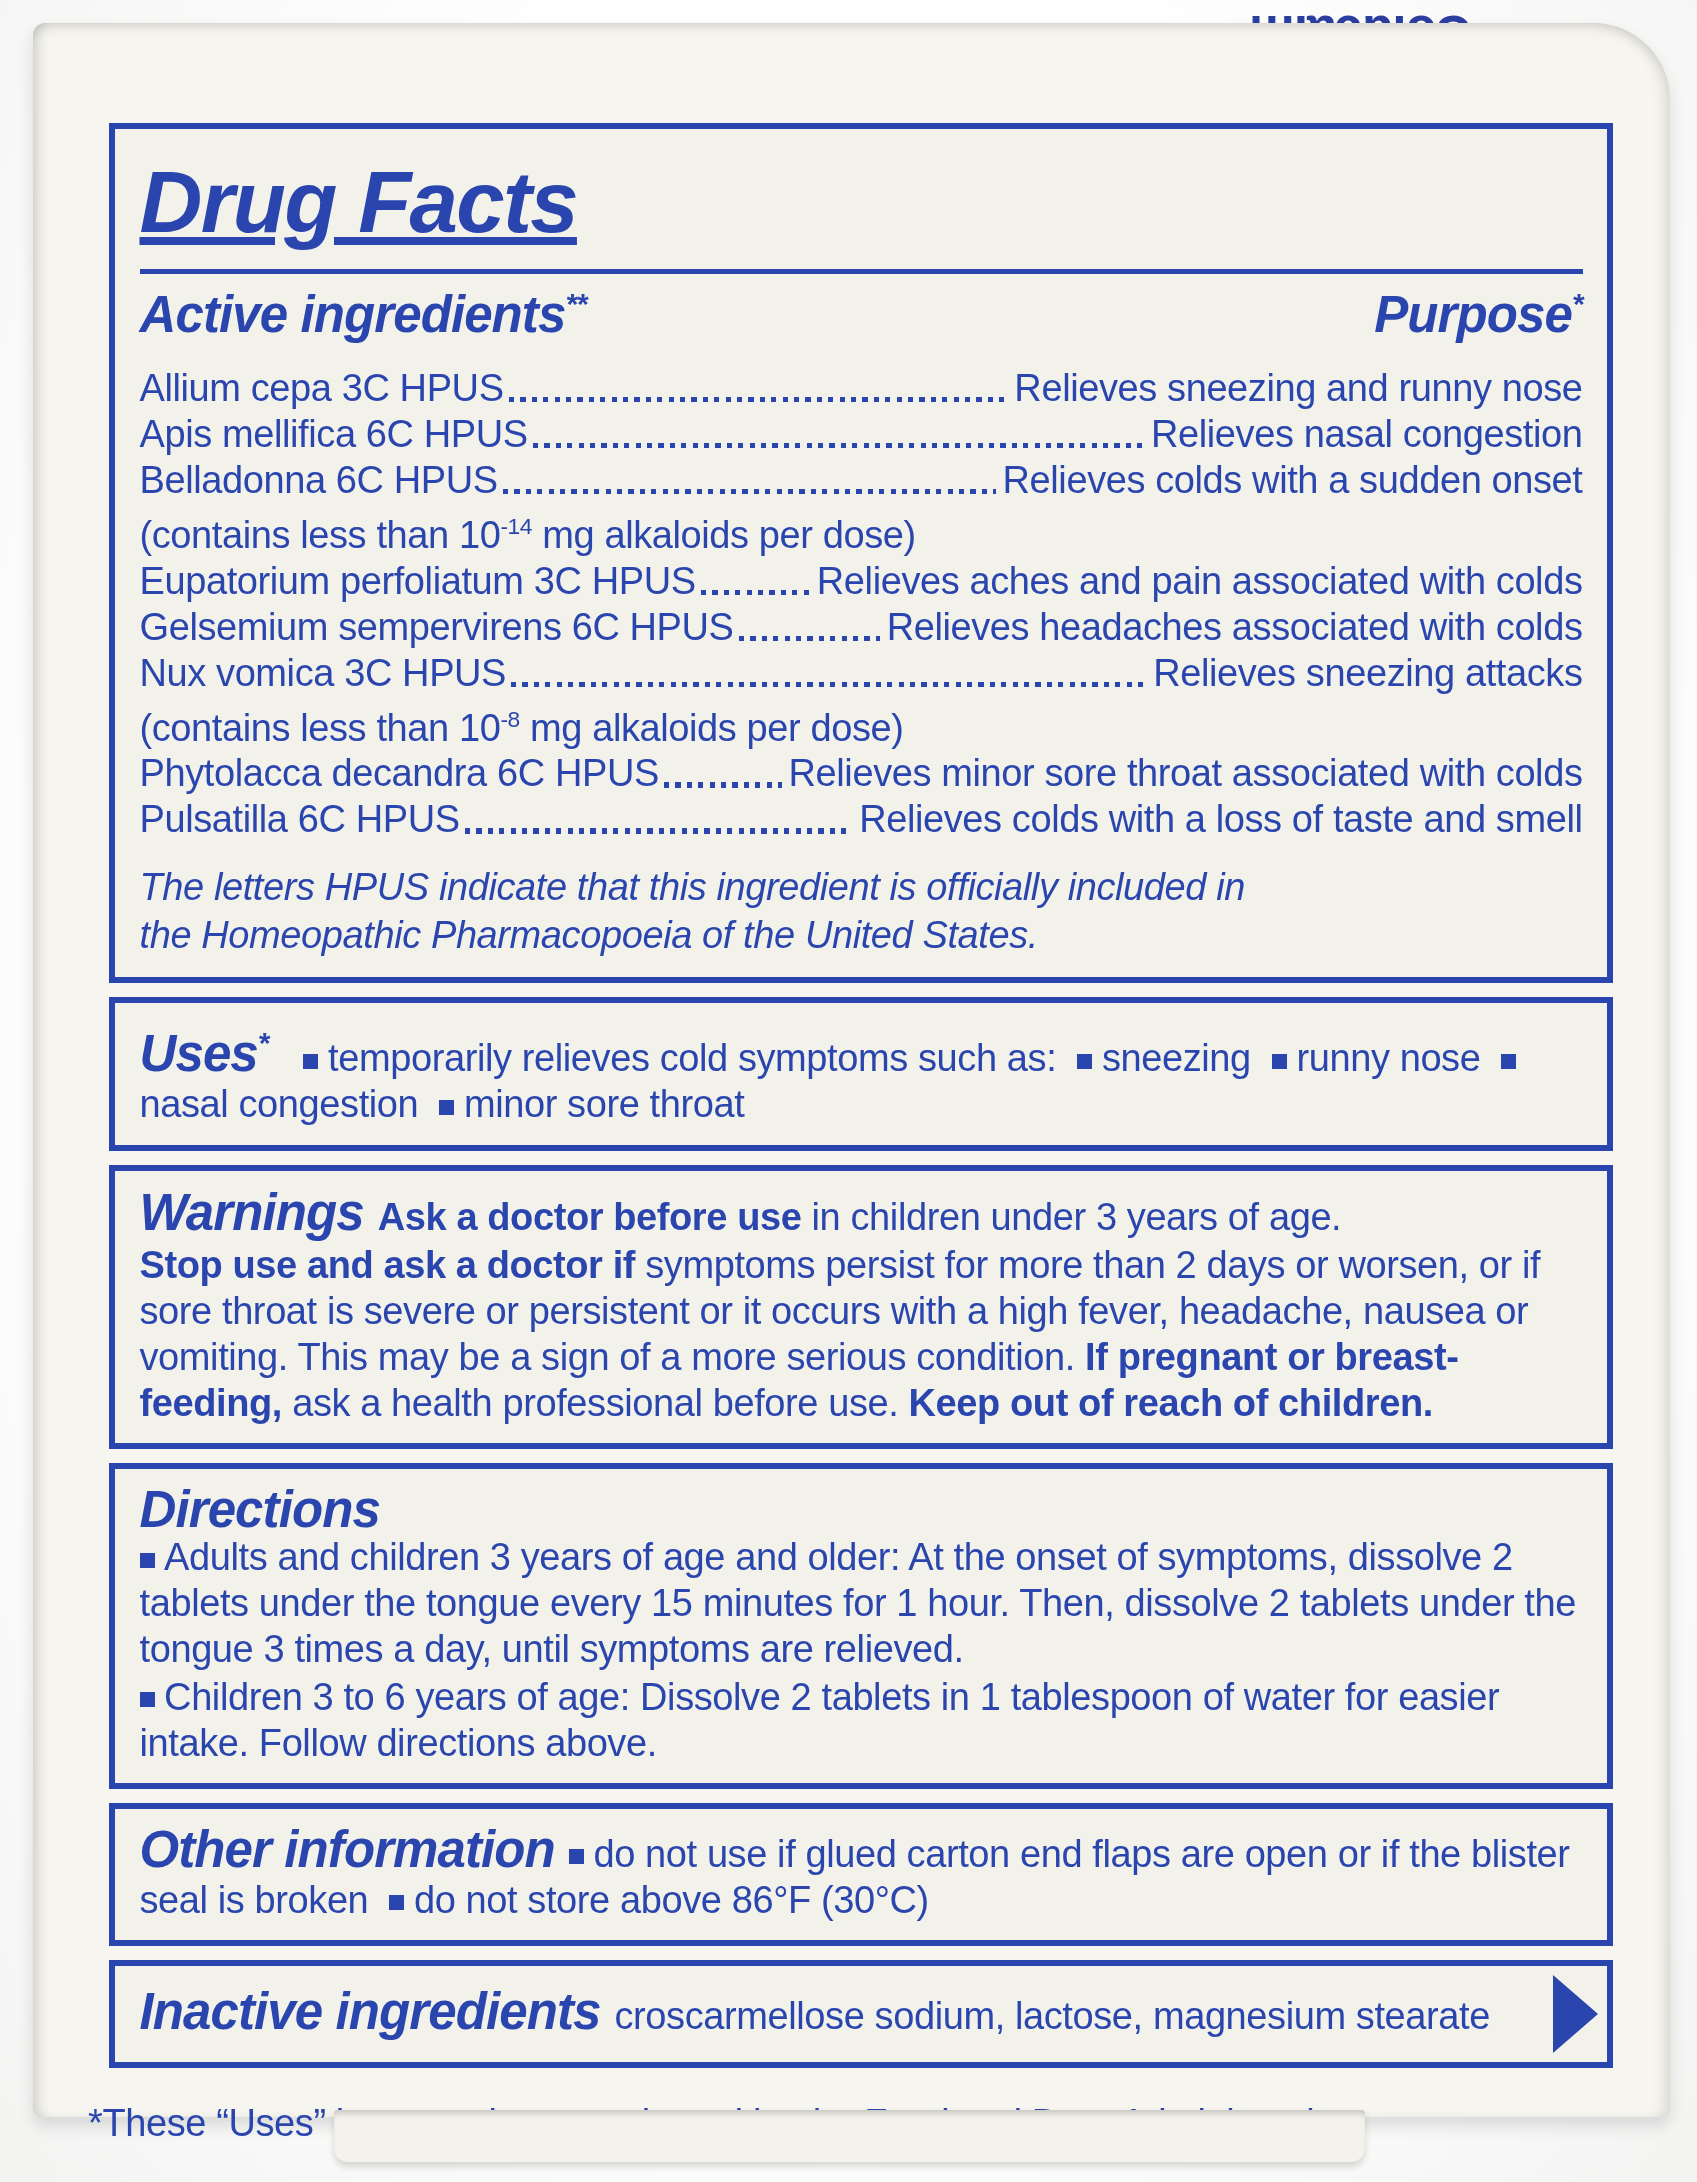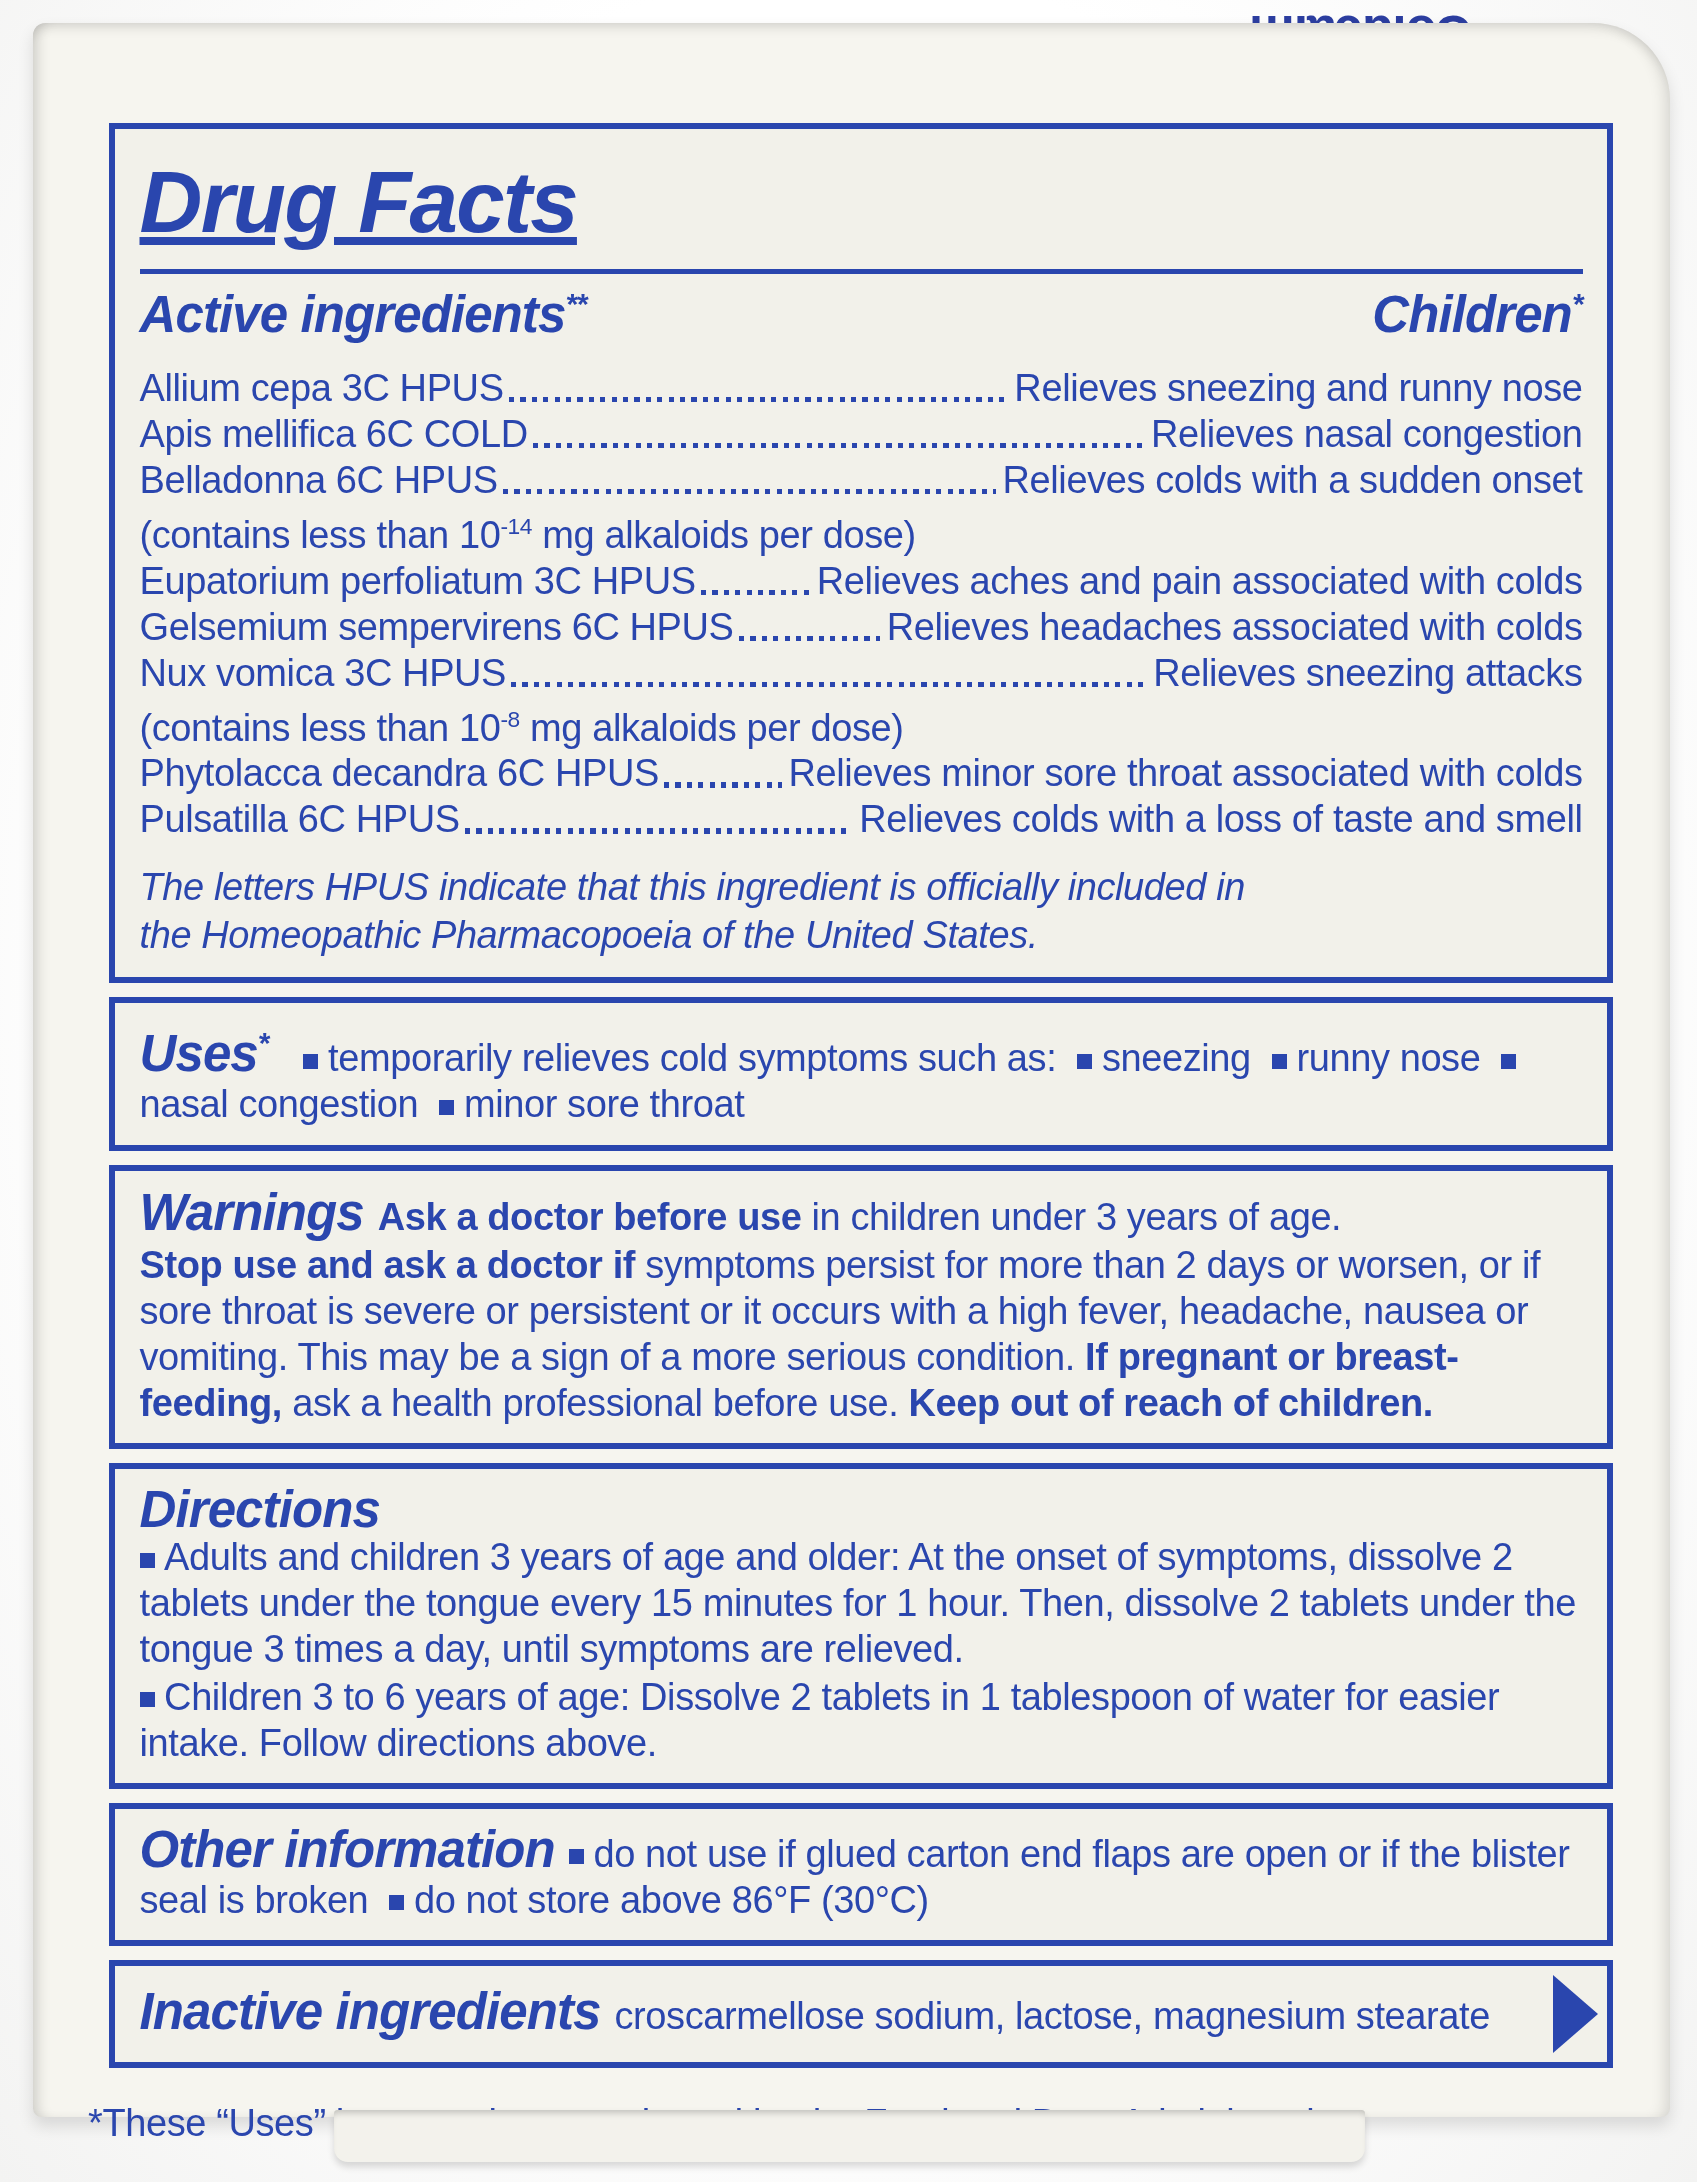--- a/index.html
+++ b/index.html
@@ -70,30 +70,30 @@
   </div>
 
   <div class="carton">
     <div class="label">
 
       <div class="box">
         <div class="title">Drug Facts</div>
         <div class="rule"></div>
         <div class="head-row">
           <div class="sec-h"><span>Active ingredients</span><sup>**</sup></div>
-          <div class="sec-h"><span>Children</span><sup>*</sup></div>
+          <div class="sec-h"><span>Purpose</span><sup>*</sup></div>
         </div>
         <div class="ing-list">
             <div class="ing-row">
               <span class="ing-name">Allium cepa 3C HPUS</span>
               <span class="leader"></span>
               <span class="ing-purpose">Relieves sneezing and runny nose</span>
             </div>
             <div class="ing-row">
-              <span class="ing-name">Apis mellifica 6C COLD</span>
+              <span class="ing-name">Apis mellifica 6C HPUS</span>
               <span class="leader"></span>
               <span class="ing-purpose">Relieves nasal congestion</span>
             </div>
             <div class="ing-row">
               <span class="ing-name">Belladonna 6C HPUS</span>
               <span class="leader"></span>
               <span class="ing-purpose">Relieves colds with a sudden onset</span>
             </div>
             <div class="ing-note"><span>(contains less than 10</span><sup>-14</sup><span> mg alkaloids per dose)</span></div>
             <div class="ing-row">

